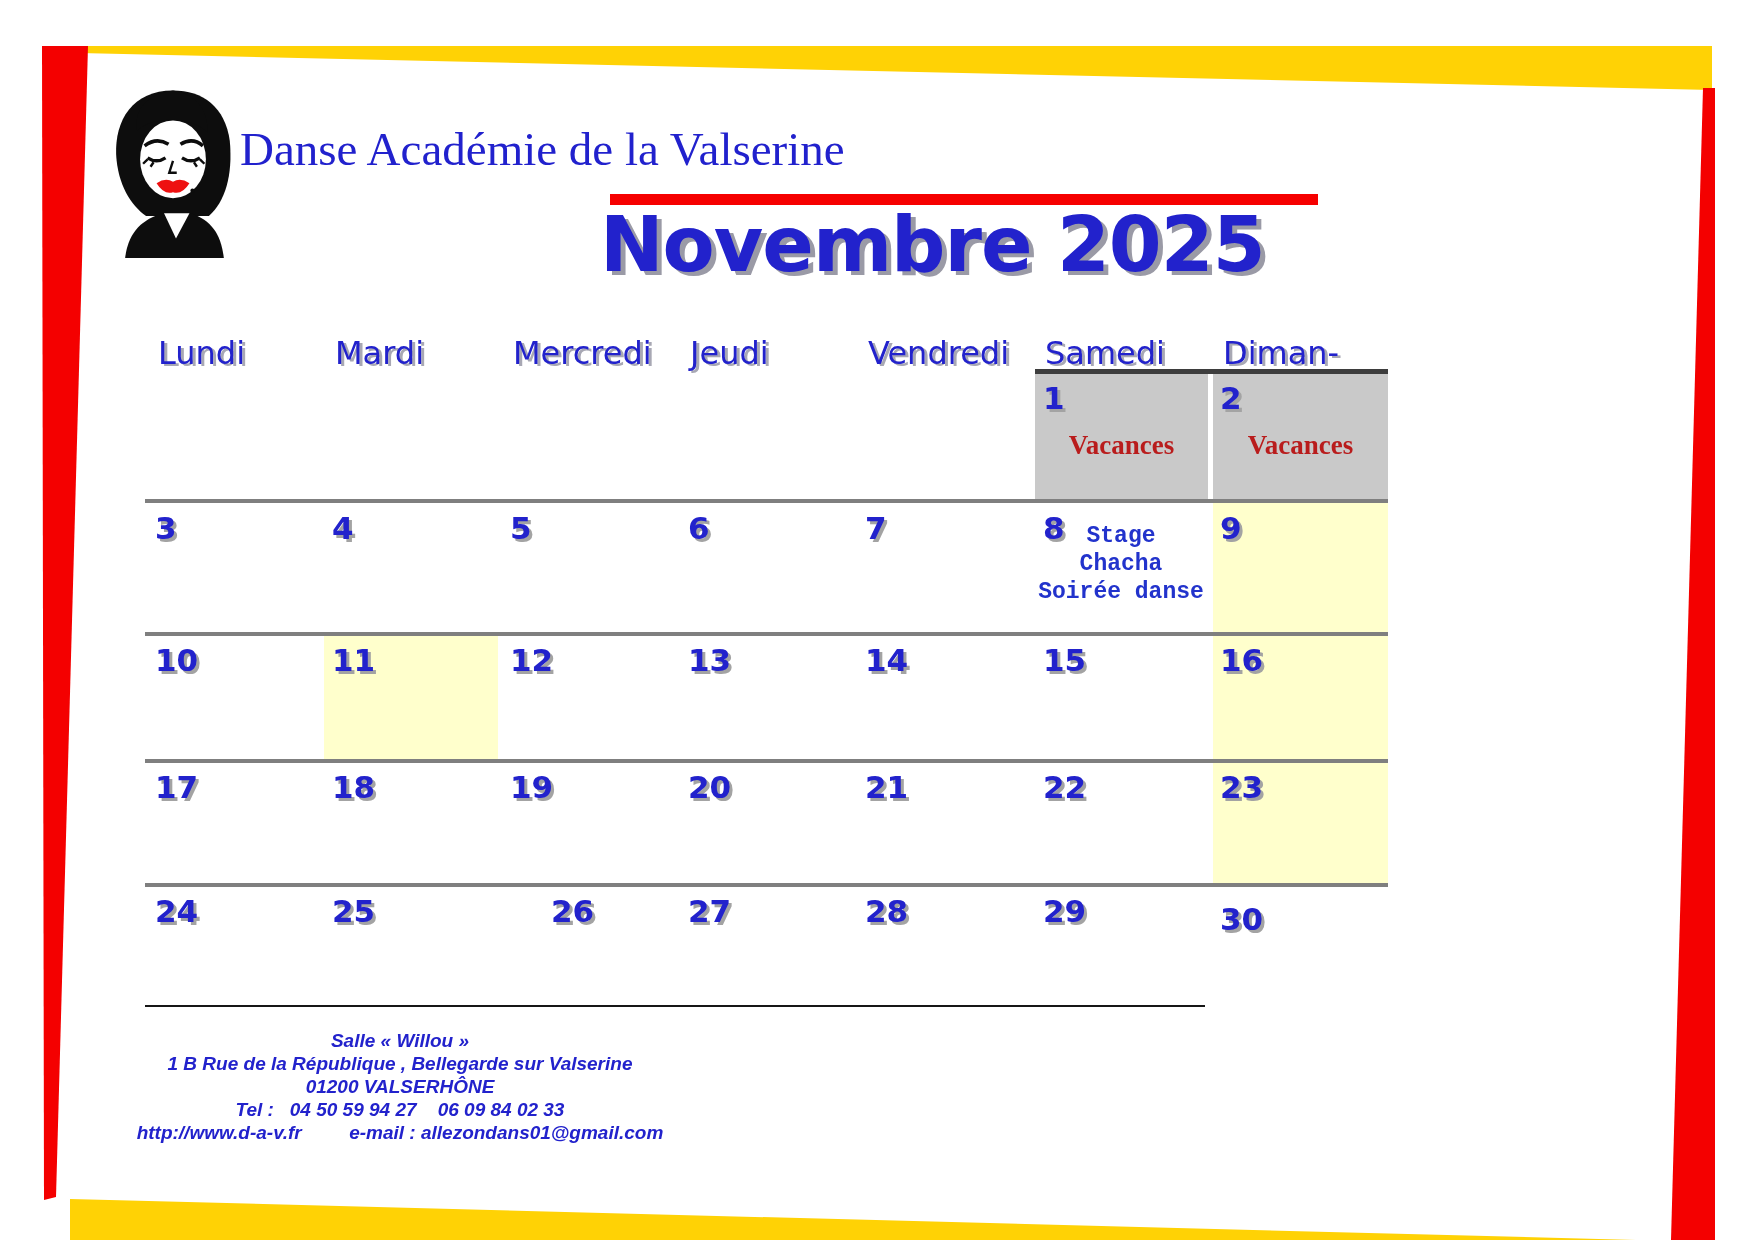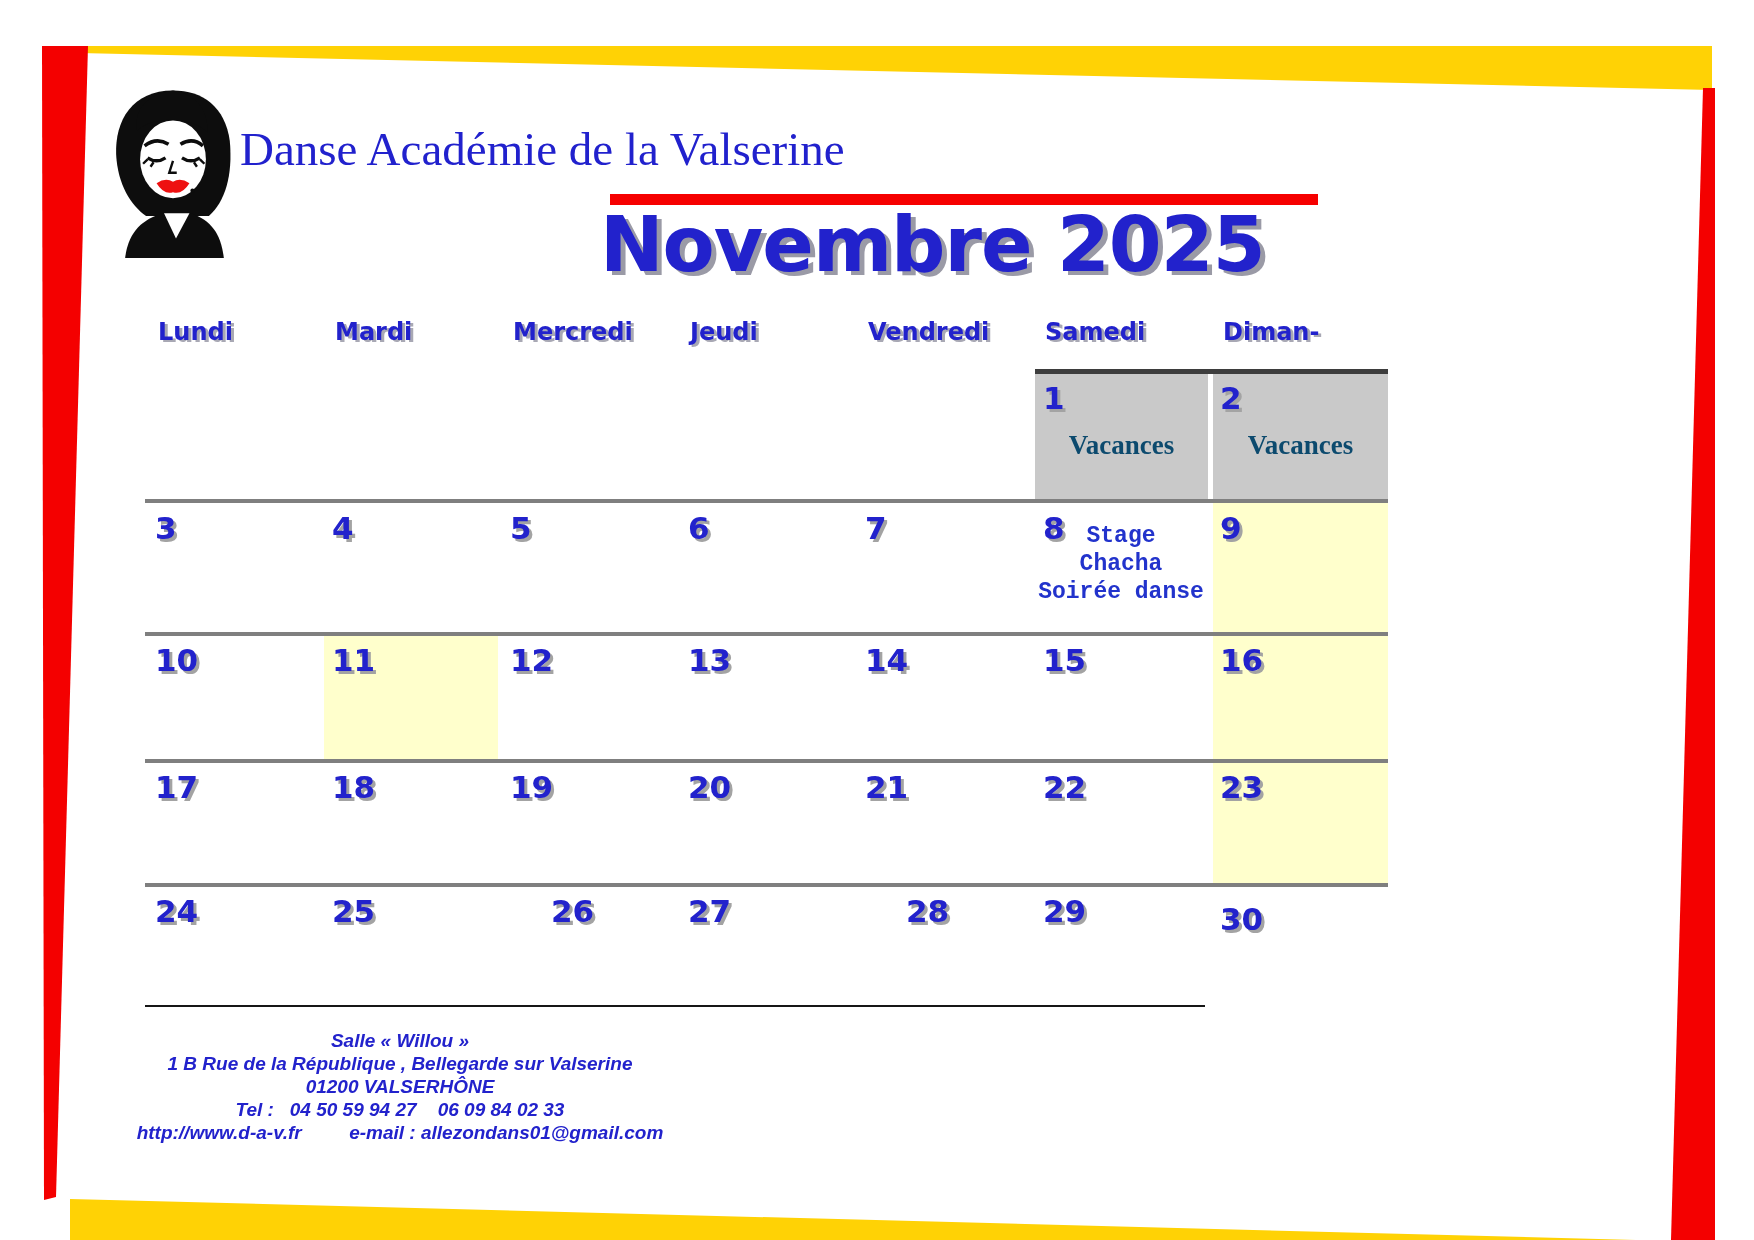--- a/index.html
+++ b/index.html
@@ -7,34 +7,34 @@
         font-family:"Liberation Sans",sans-serif;}
   #frame-svg{position:absolute;left:0;top:0;width:1754px;height:1240px;}
   
   #brand-title{position:absolute;left:240px;top:122px;font-family:"Liberation Serif",serif;
         font-size:47px;color:#2121cd;white-space:nowrap;}
   #title-rule{position:absolute;left:610px;top:194px;width:708px;height:11px;background:#f60000;}
   #month-title{position:absolute;left:600px;top:200px;width:700px;
         font-family:"DejaVu Sans",sans-serif;font-weight:bold;font-size:76px;color:#2222cc;
         text-shadow:5px 4px 0 #9a9aa6;letter-spacing:-1px;white-space:nowrap;}
   
-  .wday{position:absolute;top:318px;font-family:"DejaVu Sans",sans-serif;font-weight:bold;
-        font-size:24px;color:#2222cc;text-shadow:3px 2px 0 #a8a8b4;white-space:nowrap;}
+  .wday{position:absolute;top:334px;font-family:"DejaVu Sans",sans-serif;font-weight:normal;
+        font-size:32px;color:#2222cc;text-shadow:3px 2px 0 #a8a8b4;white-space:nowrap;}
   
   .rule{position:absolute;left:145px;width:1243px;height:4px;background:#7f7f7f;}
   #gray-top-border{position:absolute;left:1035px;top:369px;width:353px;height:5px;background:#3d3d3d;}
   .graycell{position:absolute;background:#c9c9c9;}
   .holiday{position:absolute;background:#ffffcc;}
   #grid-bottom-line{position:absolute;left:145px;top:1005px;width:1060px;height:2px;background:#161616;}
   
   .daynum{position:absolute;font-family:"DejaVu Sans",sans-serif;font-weight:bold;font-size:31px;
         color:#2222cc;text-shadow:3px 3px 0 #a3a3a3;}
   
   .note{position:absolute;font-family:"Liberation Serif",serif;font-weight:bold;
-        font-size:27px;color:#0c4a6e;text-align:center;}
+        font-size:27px;color:#b91c1c;text-align:center;}
   #stage-note{position:absolute;left:1032px;top:522px;width:178px;text-align:center;
         font-family:Liberation Mono, monospace;font-weight:bold;font-size:23px;color:#2233cc;
         line-height:28px;}
   
   #footer{position:absolute;left:120px;top:1029px;width:560px;text-align:center;
         font-family:"Liberation Sans",sans-serif;font-weight:bold;font-style:italic;
         font-size:19px;line-height:23px;color:#2222cc;}
   #footer div{white-space:pre;}
 </style>
 </head>
@@ -116,21 +116,21 @@
   <div class="daynum" style="left:510px;top:769px;">19</div>
   <div class="daynum" style="left:688px;top:769px;">20</div>
   <div class="daynum" style="left:865px;top:769px;">21</div>
   <div class="daynum" style="left:1043px;top:769px;">22</div>
   <div class="daynum" style="left:1220px;top:769px;">23</div>
 
   <div class="daynum" style="left:155px;top:893px;">24</div>
   <div class="daynum" style="left:332px;top:893px;">25</div>
   <div class="daynum" style="left:510px;top:893px;margin-left:41px;">26</div>
   <div class="daynum" style="left:688px;top:893px;">27</div>
-  <div class="daynum" style="left:865px;top:893px;margin-left:41px;">28</div>
+  <div class="daynum" style="left:865px;top:893px;">28</div>
   <div class="daynum" style="left:1043px;top:893px;">29</div>
   <div class="daynum" style="left:1220px;top:893px;margin-top:8px;">30</div>
 
   <div class="note" style="left:1035px;top:430px;width:173px;">Vacances</div>
   <div class="note" style="left:1213px;top:430px;width:175px;">Vacances</div>
 
   <div id="stage-note">
     <div>Stage</div>
     <div>Chacha</div>
     <div>Soirée danse</div>

